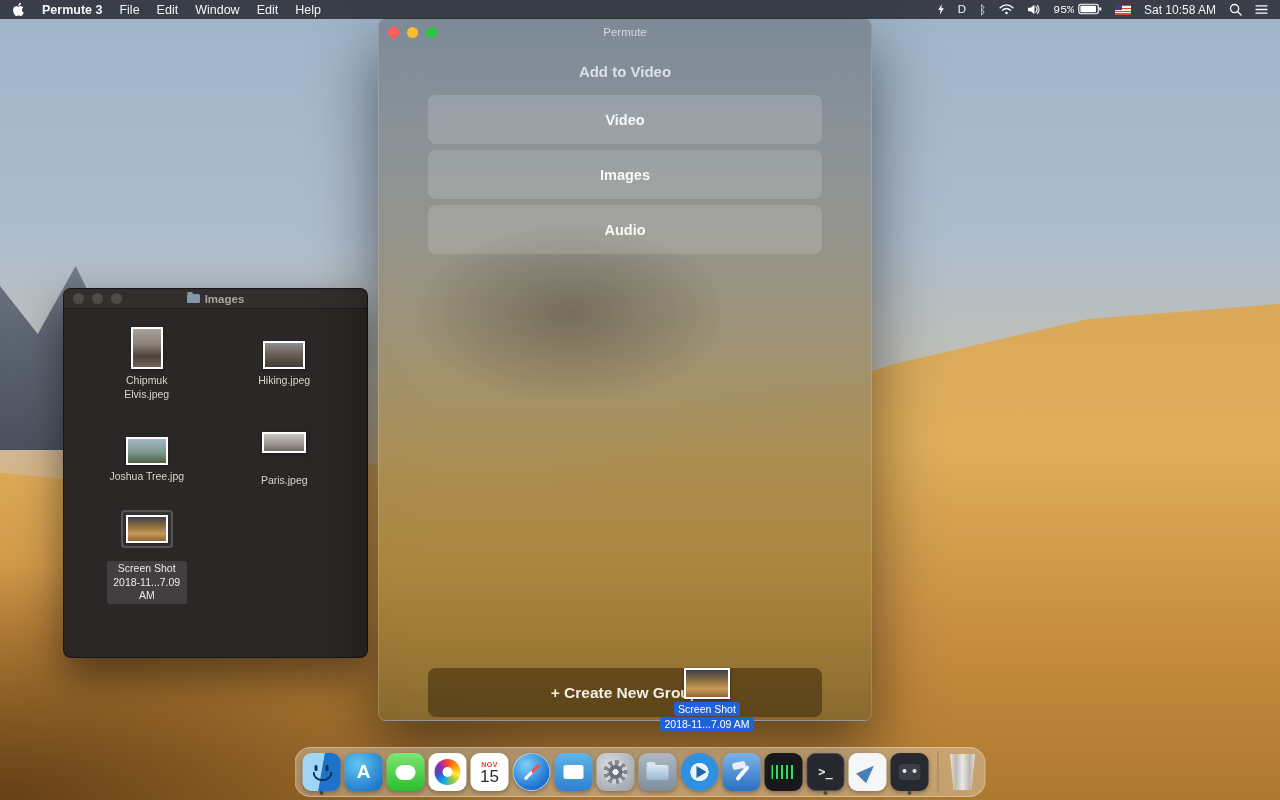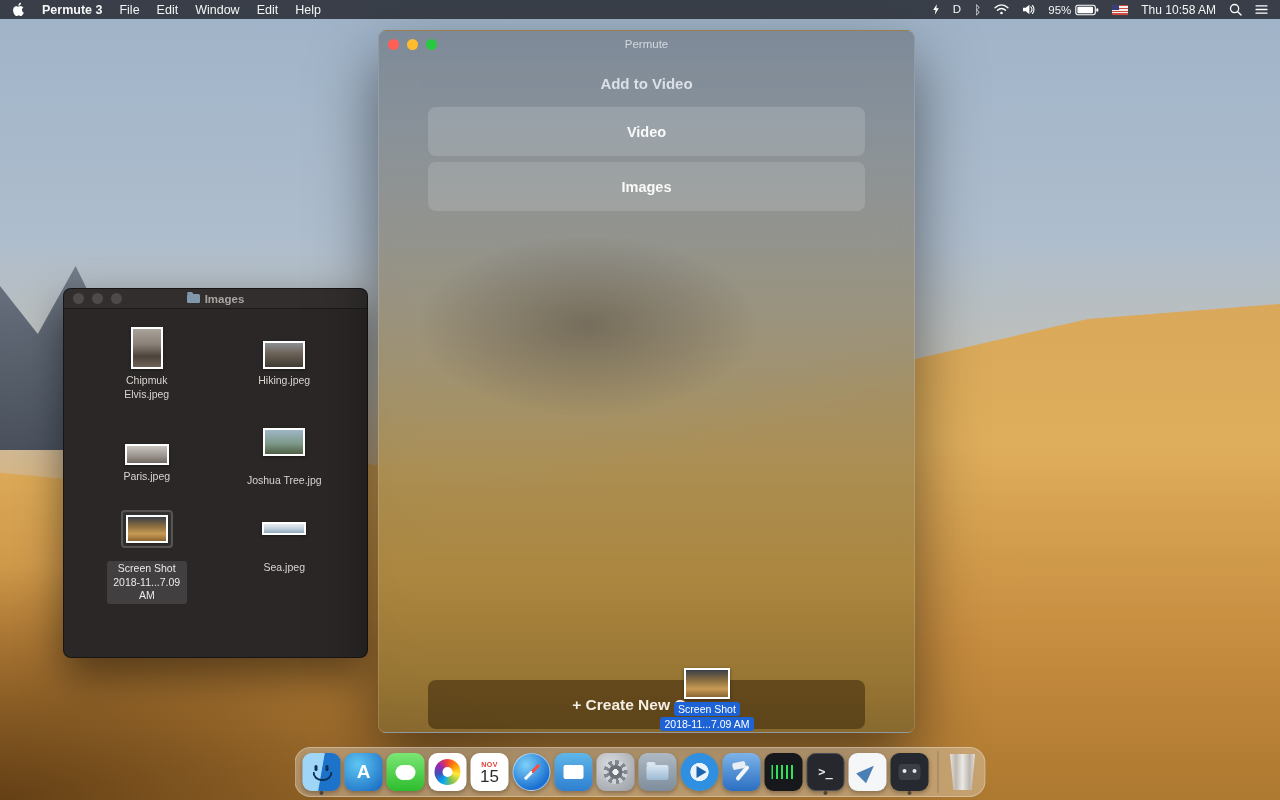--- a/index.html
+++ b/index.html
@@ -25,21 +25,21 @@
   
   .menu-bar { position:absolute; left:0; top:0; right:0; height:19px; z-index:70;
     background:rgba(34,37,44,0.82); color:rgba(255,255,255,0.95);
     display:flex; align-items:center; padding:0 12px; font-size:12.5px;gap:36px; }
   .mleft { display:flex; align-items:center; gap:17px; }
   .mname { font-weight:bold; }
   .mitem { cursor:default; }
   .mright { margin-left:auto; display:flex; align-items:center; gap:13px; font-size:11.5px; }
   .sicon { display:inline-flex; align-items:center; justify-content:center; line-height:1; }
   .runic { font-family:"DejaVu Sans",sans-serif; font-size:12px; }
-  .battery-group { display:inline-flex; align-items:center; gap:4px; }
+  .battery-group { display:inline-flex; align-items:flex-start; gap:4px;font-family:Liberation Mono, monospace; }
   .flag { width:16px; height:10px; position:relative; display:inline-block;
     background:repeating-linear-gradient(180deg,#cf4a41 0 1.4px,#f4f2ee 1.4px 2.8px);
     border-radius:1px; overflow:hidden; }
   .flag::before { content:""; position:absolute; left:0; top:0; width:7px; height:5px; background:#3a3f7a; }
   .clock { font-size:12px; }
 
   
   .finder { position:absolute; left:63px; top:288px; width:305px; height:370px; z-index:10;
     background:#2b2727; border-radius:8px; overflow:hidden;
     box-shadow:0 18px 42px rgba(0,0,0,0.5); border:1px solid rgba(0,0,0,0.45); }
@@ -64,21 +64,21 @@
   .t-joshua { width:42px; height:28px; background:linear-gradient(180deg,#9fb6c6 0%,#7e9a8a 55%,#4f5f45 100%); }
   .t-paris { width:44px; height:21px; background:linear-gradient(180deg,#c9c6c0 0%,#9a948c 60%,#6f6962 100%); }
   .t-shot { width:42px; height:28px; background:linear-gradient(180deg,#3a3f4a 0%,#8a6d3f 38%,#c79a55 70%,#8a6531 100%); }
   .t-sea { width:44px; height:13px; background:linear-gradient(180deg,#e8ecf0 0%,#c3d2dd 50%,#8fa9bd 100%); }
   .flabel { margin-top:5px; font-size:10.5px; color:#d8d4d0; text-align:center; line-height:1.3; max-width:80px; }
   .sel-box { border:2px solid #575454; border-radius:4px; padding:3px; background:rgba(255,255,255,0.05); }
   .file.selected .flabel { background:#413f3f; border-radius:3px; padding:1px 4px; color:#eceae8; }
   .flabel span { display:block; }
 
   
-  .pw { position:absolute; left:378px; top:30px; width:537px; height:703px; z-index:20;
+  .pw { position:absolute; left:378px; top:18px; width:494px; height:703px; z-index:20;
     border-radius:8px; overflow:hidden; border:1px solid rgba(255,255,255,0.14);
     box-shadow:0 28px 64px rgba(0,0,0,0.5);
     background:linear-gradient(180deg, rgba(124,136,150,0.96) 0%, rgba(135,143,150,0.94) 14%,
       rgba(145,144,136,0.93) 30%, rgba(156,143,112,0.93) 46%, rgba(167,140,82,0.93) 62%,
       rgba(169,133,63,0.94) 78%, rgba(150,117,52,0.95) 92%, rgba(134,104,46,0.96) 100%);
     backdrop-filter:blur(18px); }
   .pw-smudge { position:absolute; left:2%; top:24%; width:82%; height:36%;
     background:radial-gradient(55% 50% at 45% 50%, rgba(66,58,48,0.42), rgba(66,58,48,0) 72%); }
   .pw-titlebar { position:relative; height:26px; display:flex; align-items:center; }
   .colored .l-red { background:#ff5f57; } .colored .l-yellow { background:#febc2e; } .colored .l-green { background:#28c840; }
@@ -221,21 +221,21 @@
     </span>
     <span class="battery-group">
       <span>95%</span>
       <svg width="24" height="12" viewBox="0 0 24 12">
         <rect x="0.8" y="1.2" width="19.5" height="9.6" rx="2.2" fill="none" stroke="#fff" stroke-width="1.1"></rect>
         <rect x="2.4" y="2.8" width="15.6" height="6.4" rx="1" fill="#fff"></rect>
         <rect x="21.3" y="4.2" width="2" height="3.6" rx="1" fill="#fff"></rect>
       </svg>
     </span>
     <span class="flag"></span>
-    <span class="clock">Thu 10:58 AM</span>
+    <span class="clock">Sat 10:58 AM</span>
     <span class="sicon">
       <svg width="13" height="13" viewBox="0 0 14 14" fill="none" stroke="#fff" stroke-width="1.4" stroke-linecap="round">
         <circle cx="6" cy="6" r="4.4"></circle>
           <line x1="9.4" y1="9.4" x2="13" y2="13"></line>
       </svg>
     </span>
     <span class="sicon">
       <svg width="13" height="11" viewBox="0 0 14 12" stroke="#fff" stroke-width="1.4" stroke-linecap="round">
         <line x1="1" y1="2" x2="13" y2="2"></line>
           <line x1="1" y1="6" x2="13" y2="6"></line>
@@ -265,64 +265,59 @@
       <div class="flabel">Chipmuk Elvis.jpeg</div>
     </div>
     <div class="file">
       <div class="tz">
           <div class="thumb t-hiking"></div>
         </div>
       <div class="flabel">Hiking.jpeg</div>
     </div>
     <div class="file">
       <div class="tz">
+          <div class="thumb t-joshua"></div>
+        </div>
+      <div class="flabel">Joshua Tree.jpg</div>
+    </div>
+    <div class="file">
+      <div class="tz">
           <div class="thumb t-paris"></div>
         </div>
       <div class="flabel">Paris.jpeg</div>
-    </div>
-    <div class="file">
-      <div class="tz">
-          <div class="thumb t-joshua"></div>
-        </div>
-      <div class="flabel">Joshua Tree.jpg</div>
     </div>
     <div class="file selected">
       <div class="tz">
           <div class="sel-box">
         <div class="thumb t-shot"></div>
       </div>
         </div>
       <div class="flabel">
         <span>Screen Shot</span>
         <span>2018-11...7.09 AM</span>
       </div>
-    </div>
-    <div class="file">
-      <div class="tz">
-          <div class="thumb t-sea"></div>
-        </div>
-      <div class="flabel">Sea.jpeg</div>
     </div>
   </div>
 </div>
 
 <div class="pw">
   <div class="pw-smudge"></div>
   <div class="pw-titlebar colored">
     <div class="lights">
       <span class="light l-red"></span>
       <span class="light l-yellow"></span>
       <span class="light l-green"></span>
     </div>
     <div class="pw-title">Permute</div>
   </div>
   <div class="pw-heading">Add to Video</div>
   <div class="group-list">
     <div class="gbtn">Video</div>
     <div class="gbtn">Images</div>
+    <div class="gbtn">Audio</div>
   </div>
   <div class="create-bar">+  Create New Group</div>
 </div>
 
 <div class="ghost">
   <div class="thumb t-shot"></div>
   <span class="glabel">Screen Shot</span>
   <span class="glabel">2018-11...7.09 AM</span>
 </div>
 

